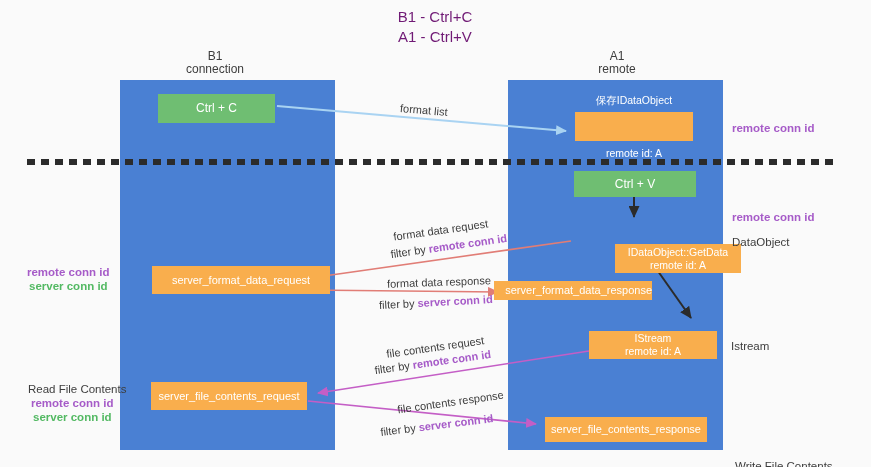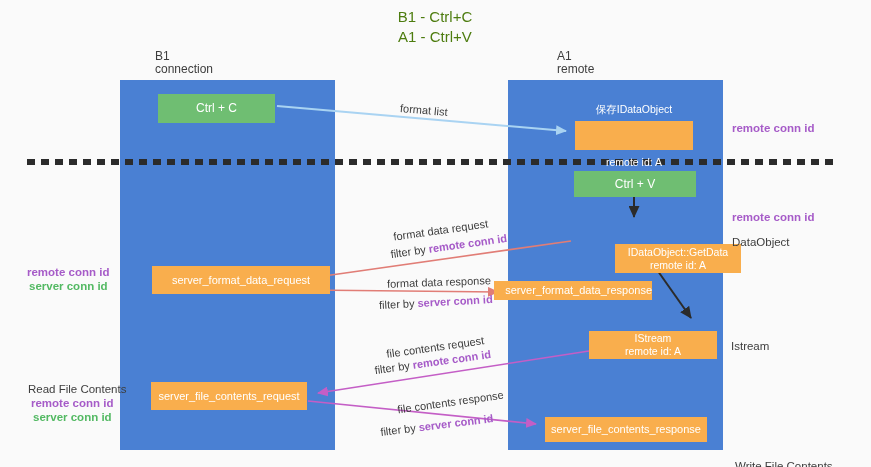--- a/index.html
+++ b/index.html
@@ -2,24 +2,24 @@
 <html><head>
 <meta charset="utf-8">
 <style>
   html,body{margin:0;padding:0;background:#fafafa;}
   .canvas{
     position:relative;width:871px;height:467px;background:#fafafa;
     font-family:"Liberation Sans",sans-serif;overflow:hidden;
   }
   .title{
     position:absolute;left:285px;top:7px;width:300px;text-align:center;
-    font-size:15px;line-height:20px;color:#4d7c0f;
+    font-size:15px;line-height:20px;color:#701a75;
   }
   .colhead{
-    position:absolute;width:120px;text-align:left;top:50px;
+    position:absolute;width:120px;text-align:center;top:50px;
     font-size:12px;line-height:13px;color:#3d3d3d;
   }
   .colhead.left{left:155px;}
   .colhead.right{left:557px;}
   .lifeline{
     position:absolute;top:80px;width:215px;height:370px;background:#4a80d3;
   }
   .lifeline.left{left:120px;}
   .lifeline.right{left:508px;}
   svg.arrows{position:absolute;left:0;top:0;}
@@ -88,21 +88,21 @@
 
     <line x1="589" y1="351" x2="318" y2="393" stroke="#c45ec6" stroke-width="1.6" marker-end="url(#ah-mag)"></line>
 
     <line x1="308" y1="401" x2="536" y2="424" stroke="#c45ec6" stroke-width="1.6" marker-end="url(#ah-mag)"></line>
   </svg>
 
   <div class="box green" style="left:158px;top:94px;width:117px;height:29px;">
     <div>Ctrl + C</div>
   </div>
 
-  <div class="box" style="left:575px;top:121px;width:118px;height:29px;gap:40px;">
+  <div class="box" style="left:575px;top:112px;width:118px;height:29px;gap:40px;">
     <div class="sub">保存IDataObject</div>
     <div class="sub">remote id: A</div>
   </div>
 
   <div class="box green" style="left:574px;top:171px;width:122px;height:26px;">
     <div>Ctrl + V</div>
   </div>
 
   <div class="box" style="left:571px;top:244px;width:126px;height:29px;margin-left:44px;">
     <div class="sub">IDataObject::GetData</div>

